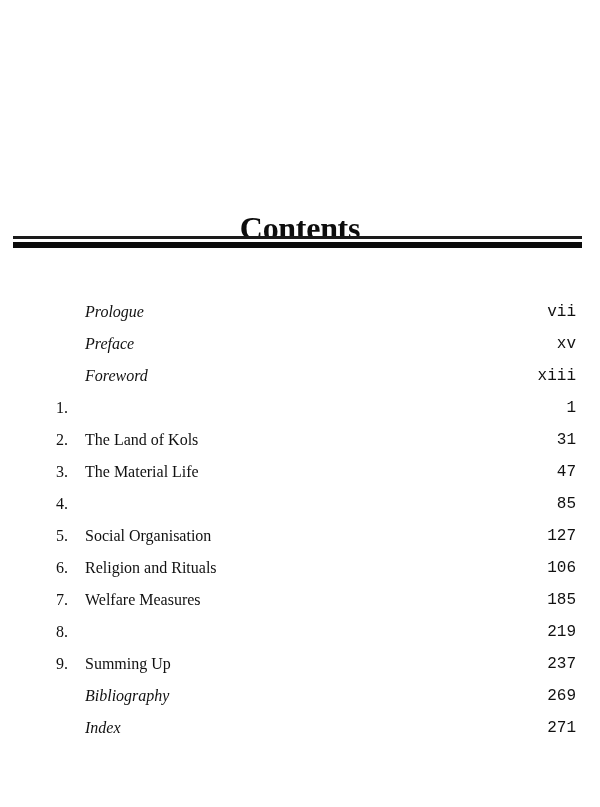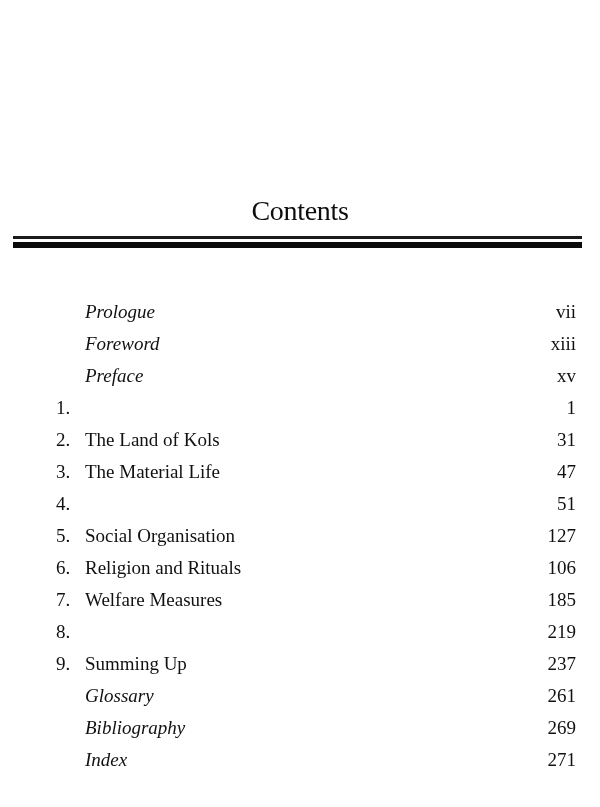--- a/index.html
+++ b/index.html
@@ -12,24 +12,24 @@
       height: 807px;
       position: relative;
       overflow: hidden;
       font-family: "Liberation Serif", "DejaVu Serif", serif;
       color: #111111;
     }
     .page-title {
       position: absolute;
       left: 0;
       width: 600px;
-      top: 187px;
+      top: 204px;
       text-align: center;
-      font-size: 28px;
-      font-weight: normal;
+      font-size: 32px;
+      font-weight: bold;
       letter-spacing: -0.3px;
       line-height: 48px;
       color: #0d0d0d;
     }
     .rule-thin {
       position: absolute;
       left: 13px;
       width: 569px;
       top: 236px;
       height: 3px;
@@ -46,83 +46,84 @@
     .toc {
       position: absolute;
       left: 0;
       top: 296px;
       width: 600px;
     }
     .toc-row {
       position: relative;
       height: 32px;
       line-height: 32px;
-      font-size: 19px;
+      font-size: 16px;
     }
     .toc-num {
       position: absolute;
       left: 56px;
       width: 24px;
       text-align: left;
     }
     .toc-title {
       position: absolute;
       left: 85px;
       white-space: nowrap;
     }
     .toc-row.italic .toc-title {
       font-style: italic;
     }
     .toc-page {
       position: absolute;
       right: 24px;
       text-align: right;
       white-space: nowrap;
+      font-family: Liberation Mono, monospace;
     }
   </style>
 </head>
 <body>
 
 <div class="page-title">Contents</div>
 <div class="rule-thin"></div>
 <div class="rule-thick"></div>
 
 <div class="toc">
   <div class="toc-row italic">
     <span class="toc-num"></span>
     <span class="toc-title">Prologue</span>
     <span class="toc-page">vii</span>
   </div>
   <div class="toc-row italic">
     <span class="toc-num"></span>
-    <span class="toc-title">Foreword</span>
-    <span class="toc-page">xiii</span>
+    <span class="toc-title">Preface</span>
+    <span class="toc-page">xv</span>
   </div>
   <div class="toc-row italic">
     <span class="toc-num"></span>
-    <span class="toc-title">Preface</span>
-    <span class="toc-page">xv</span>
+    <span class="toc-title">Foreword</span>
+    <span class="toc-page">xiii</span>
   </div>
   <div class="toc-row">
     <span class="toc-num">1.</span>
     <span class="toc-page">1</span>
   </div>
   <div class="toc-row">
     <span class="toc-num">2.</span>
     <span class="toc-title">The Land of Kols</span>
     <span class="toc-page">31</span>
   </div>
   <div class="toc-row">
     <span class="toc-num">3.</span>
     <span class="toc-title">The Material Life</span>
     <span class="toc-page">47</span>
   </div>
   <div class="toc-row">
     <span class="toc-num">4.</span>
-    <span class="toc-page">51</span>
+    <span class="toc-page">85</span>
   </div>
   <div class="toc-row">
     <span class="toc-num">5.</span>
     <span class="toc-title">Social Organisation</span>
     <span class="toc-page">127</span>
   </div>
   <div class="toc-row">
     <span class="toc-num">6.</span>
     <span class="toc-title">Religion and Rituals</span>
     <span class="toc-page">106</span>
@@ -136,25 +137,20 @@
     <span class="toc-num">8.</span>
     <span class="toc-page">219</span>
   </div>
   <div class="toc-row">
     <span class="toc-num">9.</span>
     <span class="toc-title">Summing Up</span>
     <span class="toc-page">237</span>
   </div>
   <div class="toc-row italic">
     <span class="toc-num"></span>
-    <span class="toc-title">Glossary</span>
-    <span class="toc-page">261</span>
-  </div>
-  <div class="toc-row italic">
-    <span class="toc-num"></span>
     <span class="toc-title">Bibliography</span>
     <span class="toc-page">269</span>
   </div>
   <div class="toc-row italic">
     <span class="toc-num"></span>
     <span class="toc-title">Index</span>
     <span class="toc-page">271</span>
   </div>
 </div>
 

